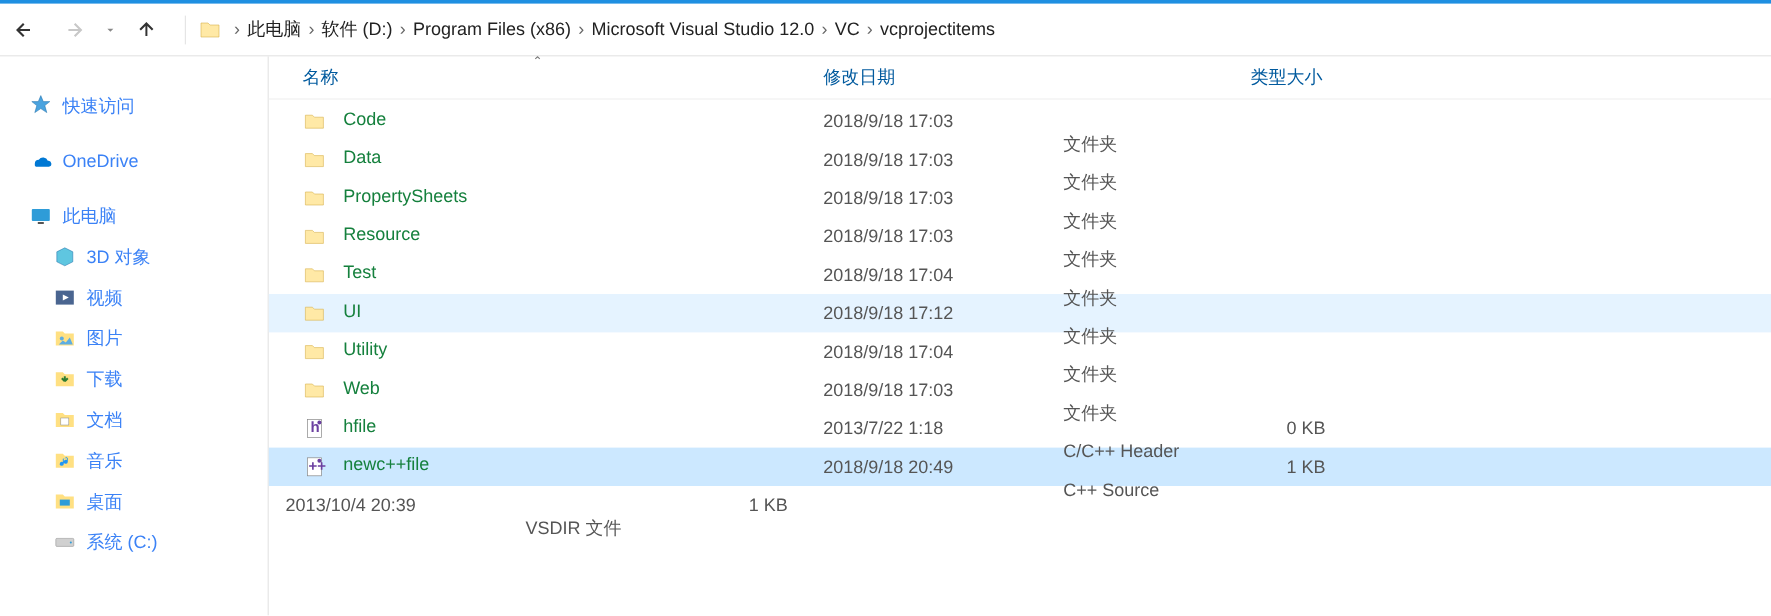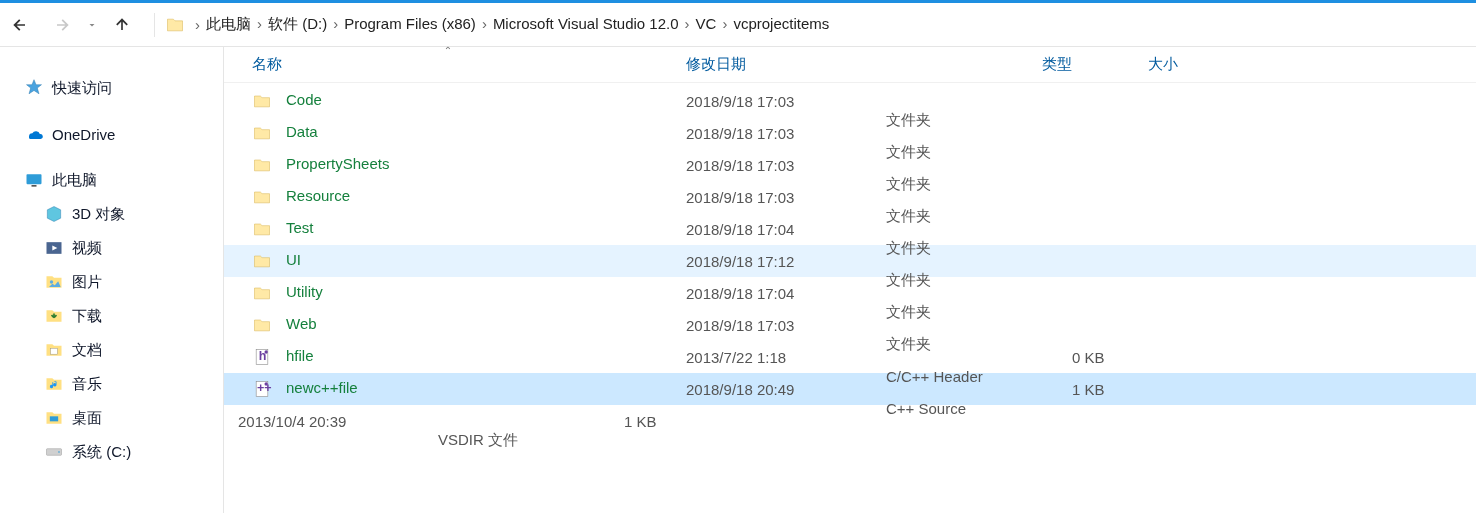--- a/index.html
+++ b/index.html
@@ -87,21 +87,21 @@
       border-right: 1px solid #e5e5e5;
       padding-top: 24px;
       overflow-y: auto;
     }
     .sb-item {
       display: flex;
       align-items: center;
       height: 34px;
       padding-left: 24px;
       cursor: pointer;
-      color: #0f172a;
+      color: #3b82f6;
     }
     .sb-item.indent {
       padding-left: 44px;
     }
     .sb-item.spacer-above {
       margin-top: 12px;
     }
     .sb-icon {
       width: 20px;
       height: 20px;
@@ -131,21 +131,21 @@
       position: absolute;
       top: -2px;
       left: 50%;
       transform: translateX(-50%);
       color: #777;
       font-size: 10px;
     }
     .col-name { width: 448px; padding-left: 28px; }
     .col-date { width: 200px; }
     .col-type { width: 200px; justify-content: flex-end; }
-    .col-size { width: 120px; text-align: right; padding-right: 14px; padding-left: 0; justify-content: flex-end; }
+    .col-size { width: 120px; text-align: right; padding-right: 14px; padding-left: 0; justify-content: flex-start; }
     .file-rows {
       padding-top: 2px;
     }
     .file-row {
       display: flex;
       height: 32px;
       align-items: center;
       color: #555;
       cursor: pointer;
     }

